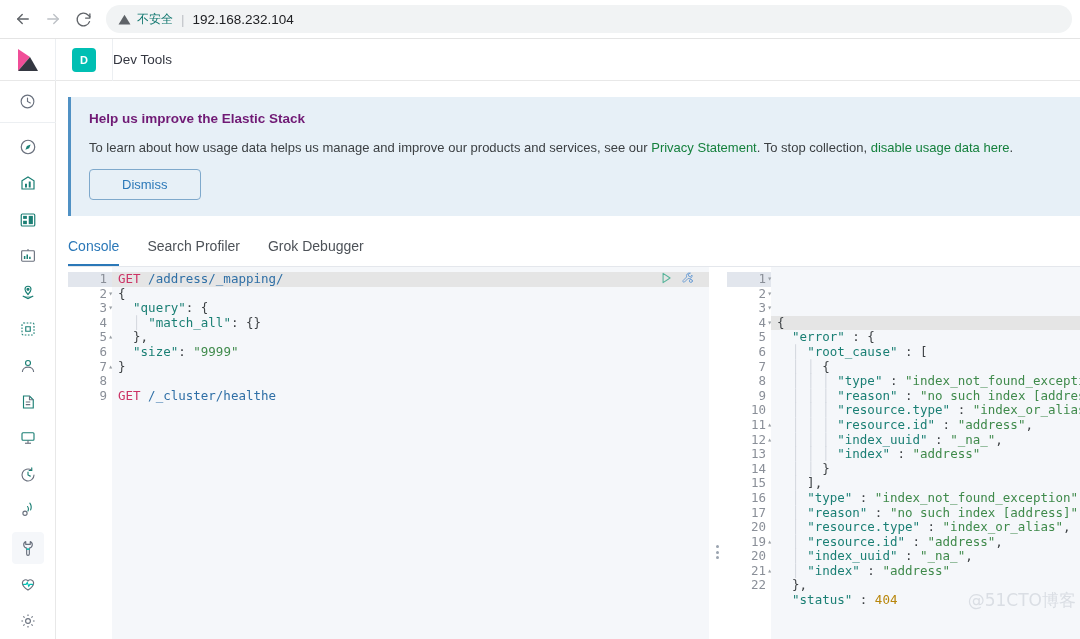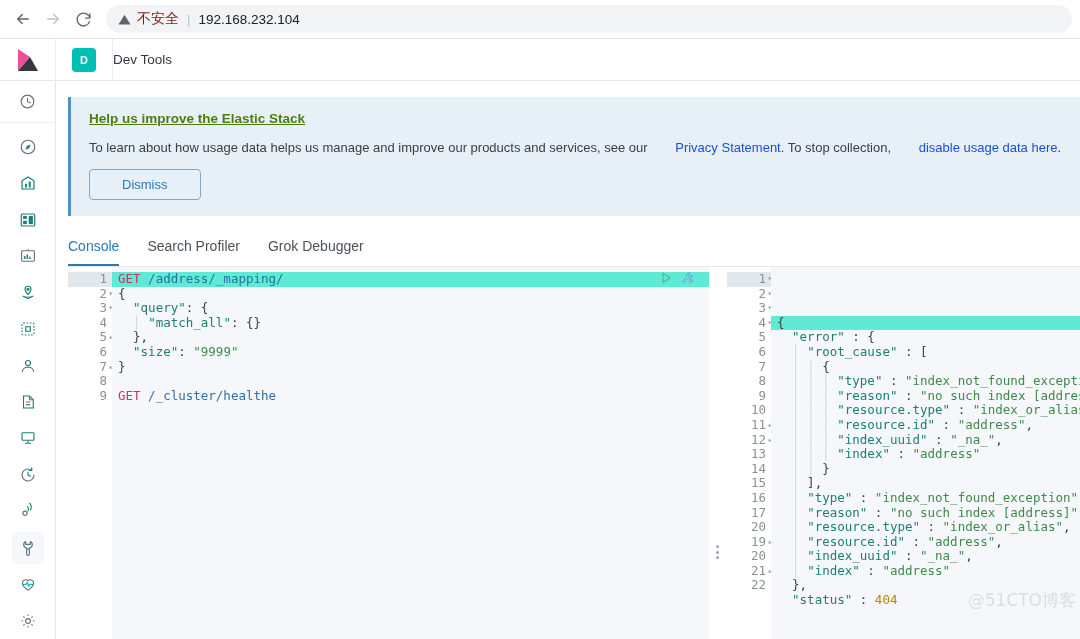--- a/index.html
+++ b/index.html
@@ -36,21 +36,21 @@
     border-radius: 14px;
     display: flex;
     align-items: center;
     padding: 0 12px;
     font-size: 13.5px;
     color: #202124;
     overflow: hidden;
     white-space: nowrap;
   }
   #omnibox .warn-icon { margin-right: 6px; color: #5f6368; display:flex; align-items:center;}
-  #omnibox .insecure-text { color: #7f1d1d; font-size: 14px; }
+  #omnibox .insecure-text { color: #0f766e; font-size: 12px; }
   #omnibox .sep { color: #bdc1c6; margin: 0 8px; }
   #omnibox .url-host { color: #202124; }
   #omnibox .url-path { color: #5f6368; }
 
   
   #kb-header {
     height: 42px;
     display: flex;
     align-items: center;
     background: #ffffff;
@@ -108,32 +108,31 @@
 
   
   #callout-wrap { padding: 16px 0 0 12px; }
   #callout {
     background: #e7f0f7;
     border-left: 3px solid #5091c4;
     padding: 14px 16px 16px 18px;
     width: 1012px;
   }
   #callout-title {
-    color: #4d7c0f;
+    color: #701a75;
     font-size: 13.5px;
     font-weight: bold;
     margin-bottom: 14px;
-    text-decoration: underline;
   }
   #callout-body {
     font-size: 13px;
     color: #3c4043;
     margin-bottom: 14px;
   }
-  #callout-body a { color: #1d4ed8; text-decoration: none; margin-left: 24px; }
+  #callout-body a { color: #15803d; text-decoration: none; }
   #dismiss-btn {
     background: transparent;
     border: 1px solid #7fa9cc;
     color: #2b78b8;
     border-radius: 4px;
     font-size: 13px;
     padding: 7px 32px;
     font-family: "Liberation Sans", sans-serif;
     cursor: pointer;
   }
@@ -209,21 +208,21 @@
   .gutter .fold { position: absolute; right: -1px; top: 0; font-size: 8px; color: #9aa0a6; }
   .code {
     flex: 1 1 auto;
     padding-top: 5px;
     white-space: pre;
     color: #333;
     overflow: hidden;
     position: relative;
   }
   .code .ln { height: 14.6px; padding-left: 6px; white-space: pre; }
-  .code .ln.hl { background: #5eead4; }
+  .code .ln.hl { background: #e5e5e5; }
   .tokm { color: #cc3366; }
   .toku { color: #2f6fa6; }
   .tokk { color: #1a7f74; }
   .toks { color: #3f8a4b; }
   .tokn { color: #b8860b; }
   .tokp { color: #3c4043; }
   .tokb { color: #3c4043; }
   .indent-guide { color: #d3d7de; }
 
   #req-actions {

